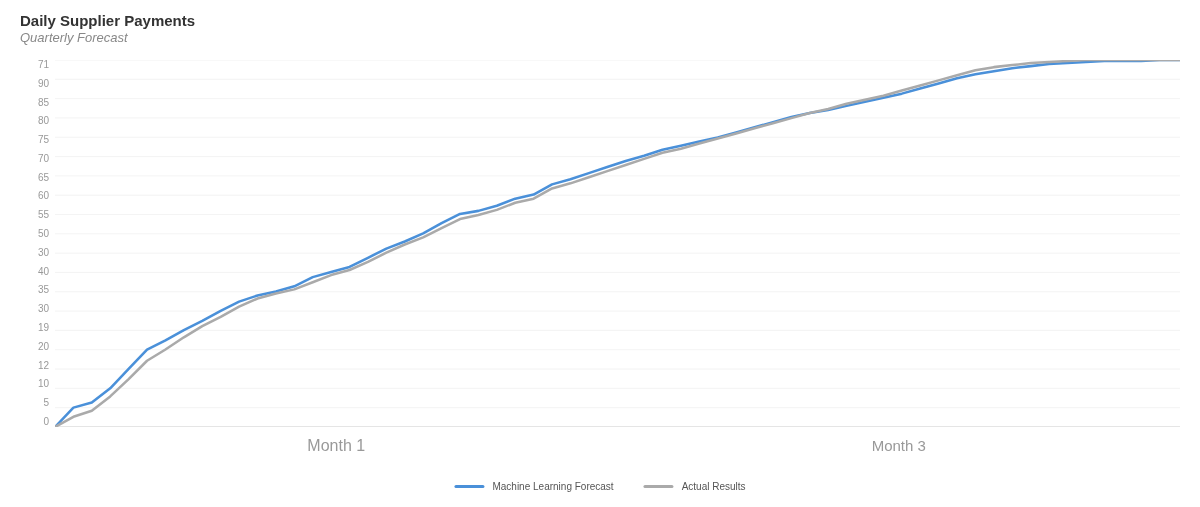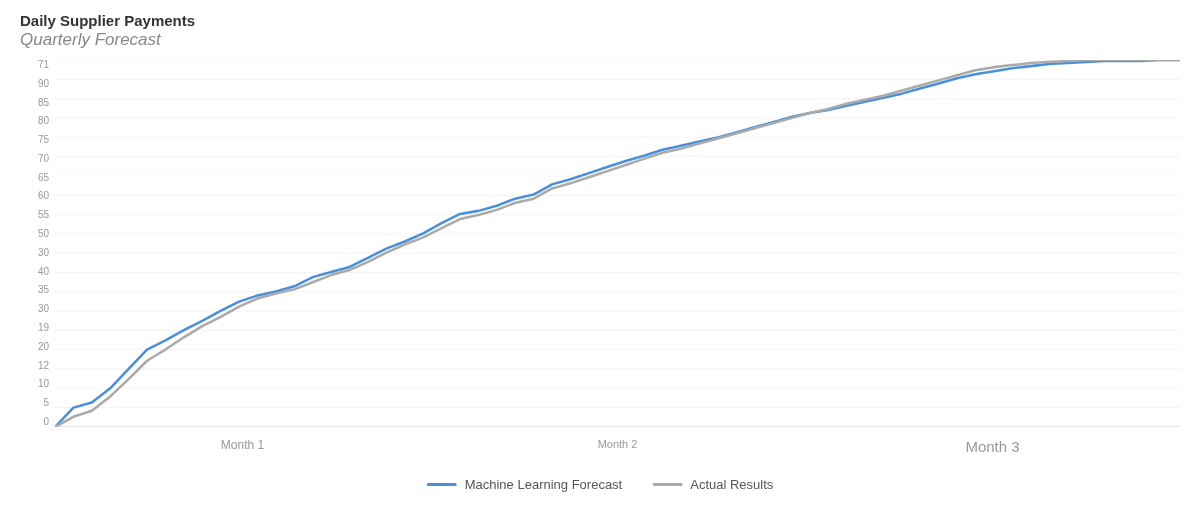--- a/index.html
+++ b/index.html
@@ -20,21 +20,21 @@
       position: absolute;
       top: 12px;
       left: 20px;
       font-size: 15px;
       font-weight: 600;
       color: #333;
       line-height: 1.2;
     }
     .chart-subtitle {
       display: block;
-      font-size: 17px;
+      font-size: 13px;
       font-weight: 400;
       font-style: italic;
       color: #888;
     }
     .y-label {
       font-size: 10px;
       color: #999;
       text-align: right;
       padding-right: 6px;
       line-height: 1;
@@ -45,21 +45,21 @@
       left: 50%;
       transform: translateX(-50%);
       display: flex;
       align-items: center;
       gap: 30px;
     }
     .legend-item {
       display: flex;
       align-items: center;
       gap: 8px;
-      font-size: 13px;
+      font-size: 10px;
       color: #555;
     }
     .legend-line {
       width: 30px;
       height: 3px;
       border-radius: 2px;
     }
     .legend-line-blue { background: #4a90d9; }
     .legend-line-gray { background: #aaa; }
   </style>
@@ -243,22 +243,21 @@
         1008,0
         1026,0
         1044,0
         1062,0
         1080,0
         1100,0
       "></polyline>
   </svg>
 
   <div style="position:absolute;bottom:52px;left:55px;right:20px;display:flex;">
-    <span style="flex:1;text-align:center;font-size:12px;color:#999;">Month 1</span>
-    <span style="flex:1;text-align:center;font-size:11px;color:#999;">Month 2</span>
+    <span style="flex:1;text-align:center;font-size:16px;color:#999;">Month 1</span>
     <span style="flex:1;text-align:center;font-size:15px;color:#999;">Month 3</span>
   </div>
 
   <div class="legend">
     <div class="legend-item">
       <div class="legend-line legend-line-blue"></div>
       <span>Machine Learning Forecast</span>
     </div>
     <div class="legend-item">
       <div class="legend-line legend-line-gray"></div>

